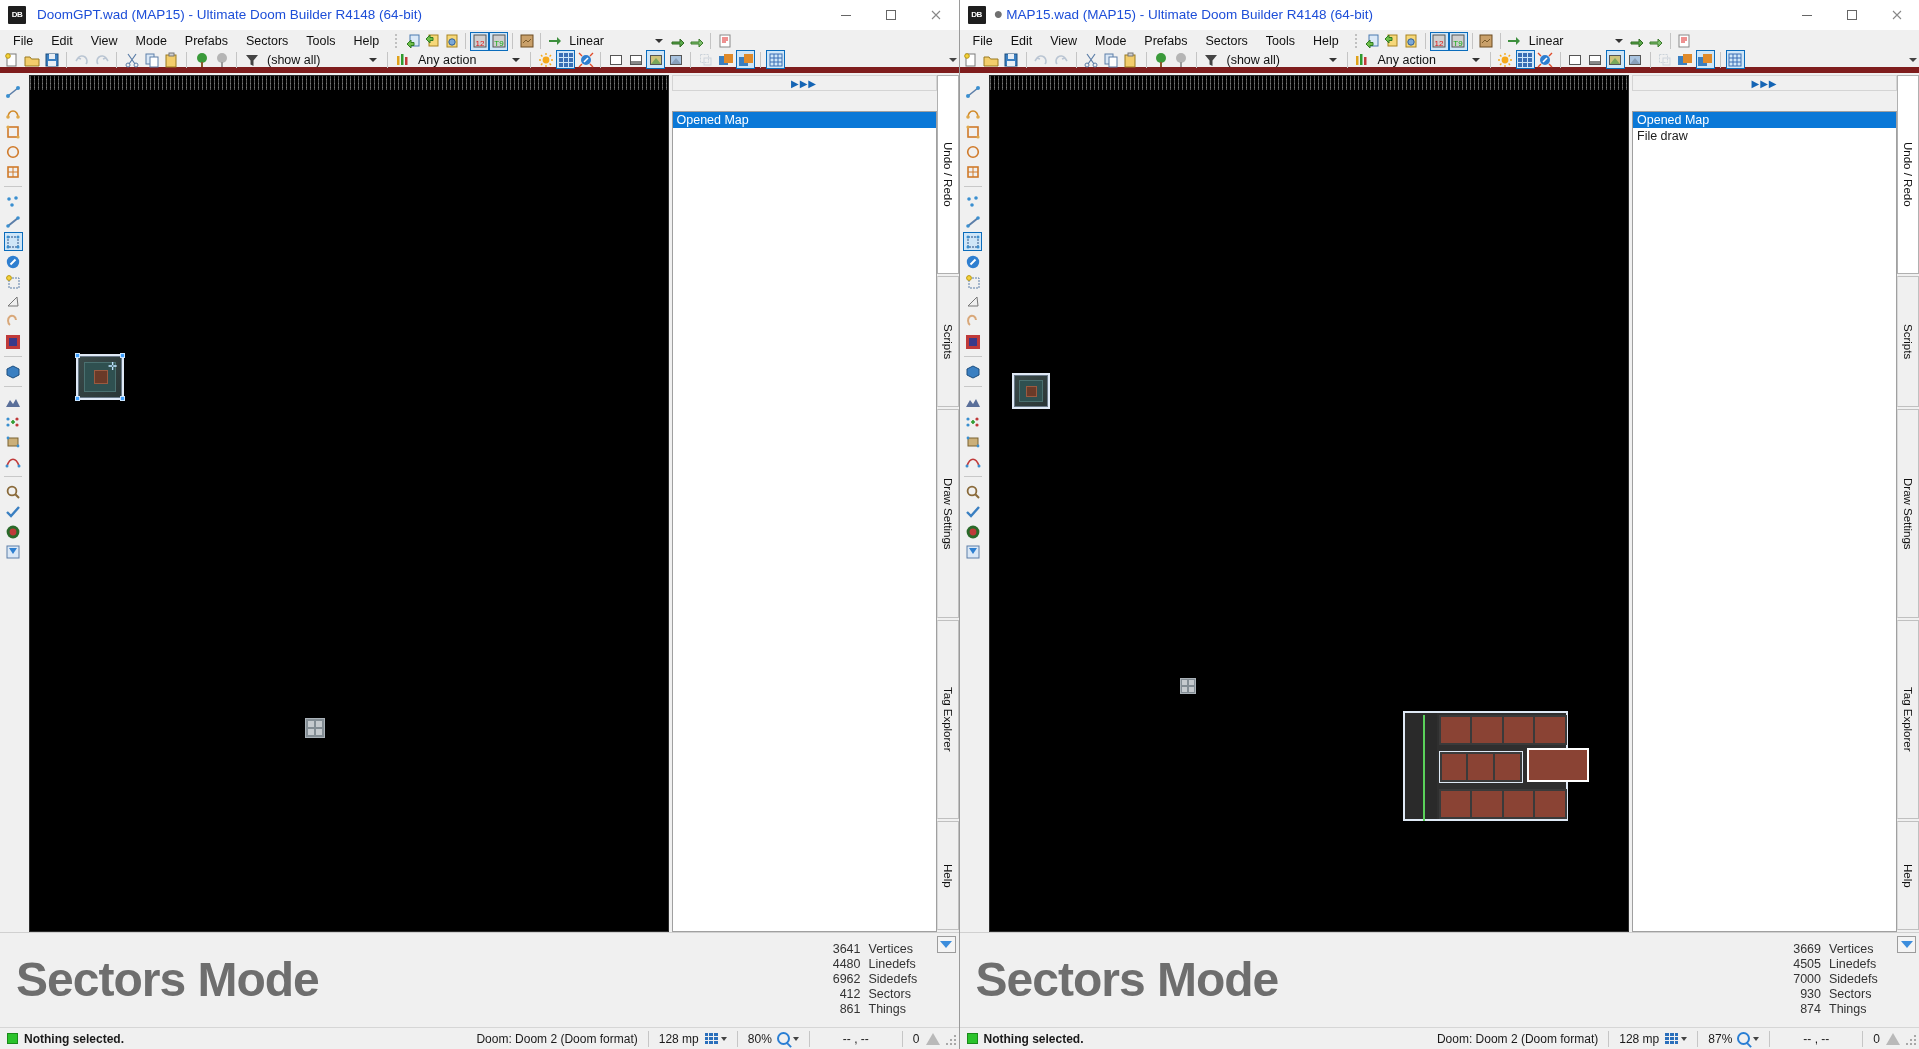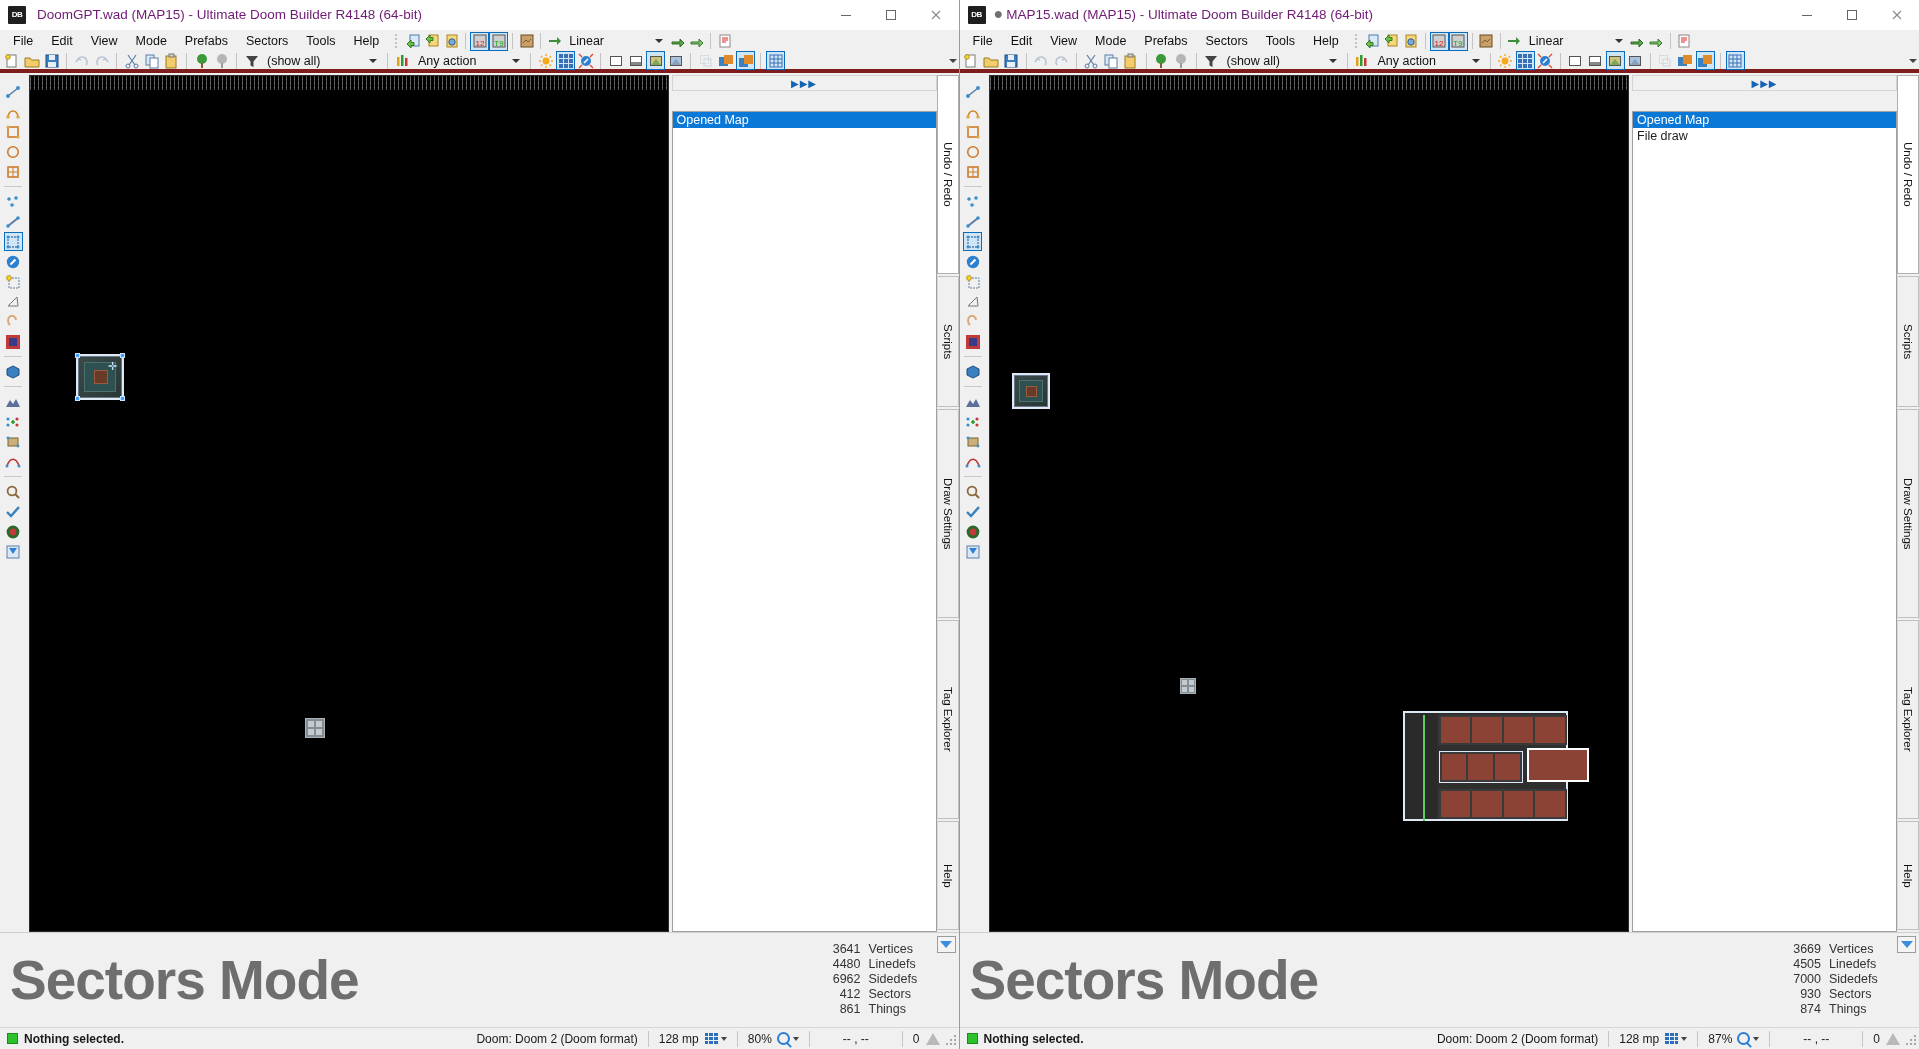--- a/index.html
+++ b/index.html
@@ -32,21 +32,21 @@
     width: 18px; height: 18px; margin-left: 8px; margin-right: 8px;
     background: #1e1e1e; color: #fff;
     font-size: 8px; font-weight: bold;
     display: flex; align-items: center; justify-content: center;
     border-radius: 1px; letter-spacing: -0.5px;
   }
   .modified-dot {
     color: #707070; font-size: 16px; line-height: 1; margin-right: 3px;
     position: relative; top: -1px;
   }
-  .title-text { font-size: 13.5px; color: #701a75; white-space: nowrap; }
+  .title-text { font-size: 13.5px; color: #1d4ed8; white-space: nowrap; }
   .winbtns { margin-left: auto; display: flex; height: 30px; }
   .winbtn {
     width: 45px; height: 30px; display: flex; align-items: center;
     justify-content: center; color: #555; font-size: 12px;
   }
   .winbtn svg { display: block; }
 
   
   .menubar {
     height: 22px; min-height: 22px;
@@ -66,21 +66,21 @@
   }
   .menu-sep-dots i { width: 2px; height: 2px; background: #b0b0b0; border-radius: 50%; display:block;}
 
   
   .toolbar {
     height: 20px; min-height: 20px;
     background: #f0f0f0;
     display: flex; align-items: center;
     padding-left: 2px; gap: 1px;
   }
-  .toolbar2 { height: 21px; min-height: 21px; border-bottom: 4px solid #7f1d1d; }
+  .toolbar2 { height: 21px; min-height: 21px; border-bottom: 6px solid #7f1d1d; }
   .tb-sep { width: 1px; height: 16px; background: #c4c4c4; margin: 0 4px; }
   .tb-btn {
     width: 19px; height: 19px;
     display: flex; align-items: center; justify-content: center;
     position: relative;
   }
   .tb-btn.checked { border: 1px solid #0a6cbc; background: #cfe6f8; }
   .tb-btn.disabled { opacity: 0.4; }
   .tb-label { font-size: 12.5px; color: #111; padding: 0 5px; white-space: nowrap;}
   .tb-combo {
@@ -193,22 +193,22 @@
   .vtab.active { background: #ffffff; border-color: #b0b0b0; }
 
   
   .mode-row {
     height: 95px; min-height: 95px;
     background: #f0f0f0;
     display: flex; align-items: center;
     position: relative;
   }
   .mode-title {
-    font-size: 55px; font-weight: bold; color: #6e6e6e;
-    padding-left: 10px; letter-spacing: -1px;
+    font-size: 48px; font-weight: bold; color: #6e6e6e;
+    padding-left: 16px; letter-spacing: -1px;
     font-family: "Liberation Sans", sans-serif;
   }
   .stats {
     margin-left: auto; margin-right: 26px;
     display: flex; flex-direction: column; align-items: flex-start;
     gap: 0px;
   }
   .stat-row { display: flex; font-size: 12.5px; color: #333; line-height: 15px; }
   .stat-num { width: 46px; text-align: right; margin-right: 8px; }
   .stat-lbl { width: 64px; text-align: left; }

